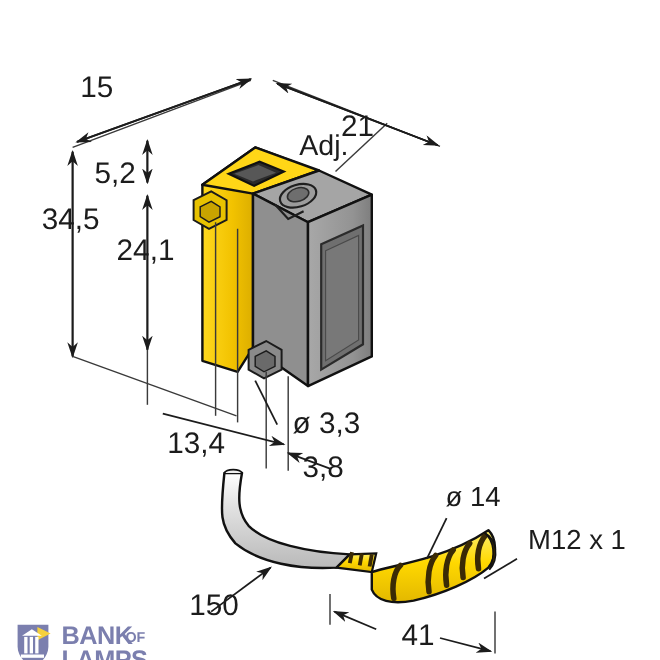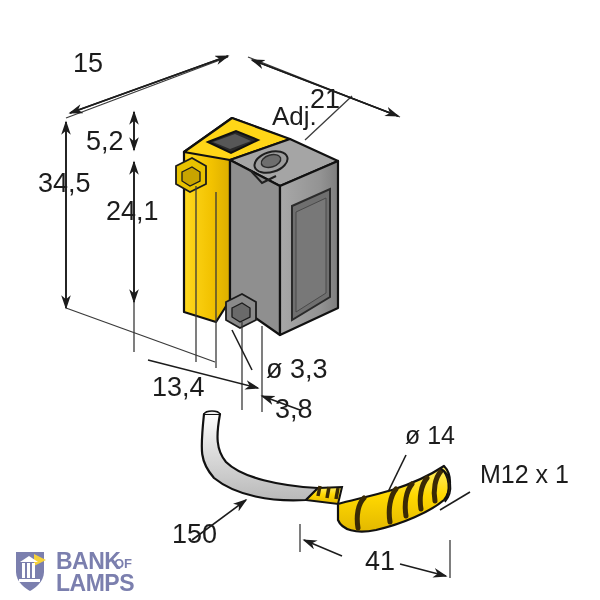--- a/index.html
+++ b/index.html
@@ -10,21 +10,21 @@
   }
   body {
     width: 600px;
     height: 600px;
     position: relative;
     overflow: hidden;
     font-family: "Liberation Sans", sans-serif;
   }
   #drawing-root {
     position: absolute;
-    left: 0; top: 0;
+    left: 0; top: 16px;
     width: 600px;
     height: 512px;
   }
   svg.drawing-canvas {
     display: block;
     width: 600px;
     height: 600px;
   }
   .dim-text {
     font-family: "Liberation Sans", sans-serif;

